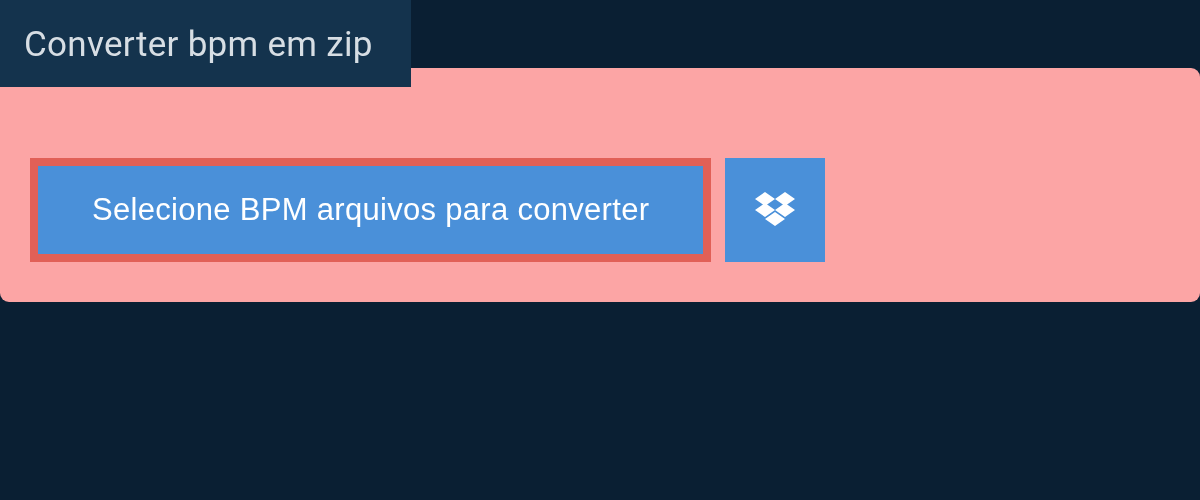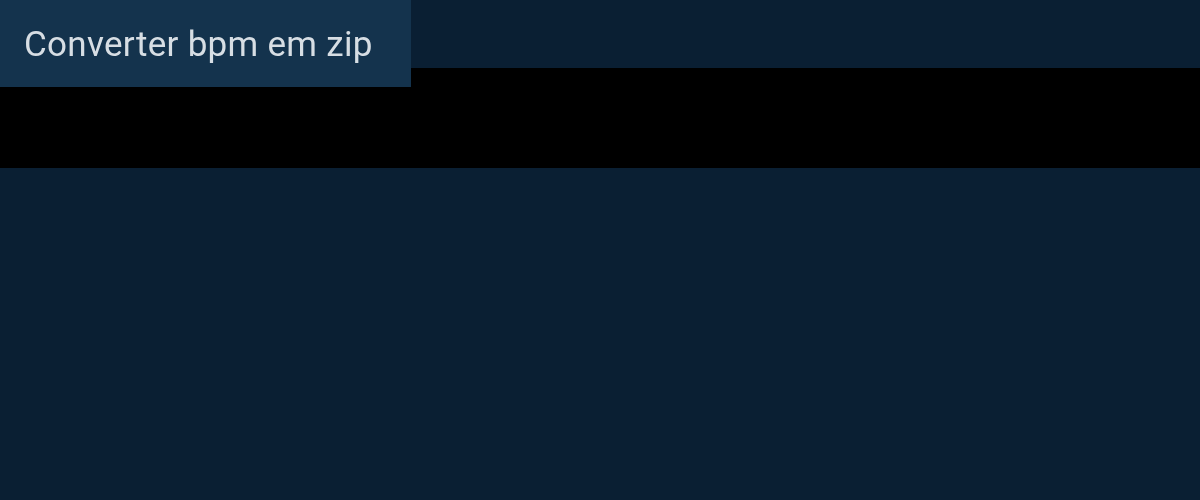--- a/index.html
+++ b/index.html
@@ -8,23 +8,24 @@
       box-sizing: border-box;
     }
     body {
       background-color: #0a1f33;
       font-family: -apple-system, BlinkMacSystemFont, "Segoe UI", Roboto, Helvetica, Arial, sans-serif;
       width: 1200px;
       height: 500px;
       overflow: hidden;
     }
     .inner-container {
-      background-color: #000000;
+      background-color: #fca5a5;
       margin-top: 68px;
       padding-bottom: 40px;
+      border-radius: 9px;
     }
     .tab-header {
       display: inline-block;
       background-color: #14334d;
       padding: 24px 38px 22px 24px;
       position: relative;
       top: -68px;
       margin-bottom: -68px;
     }
     .tab-title {
@@ -69,13 +70,23 @@
       fill: #ffffff;
     }
   </style>
 </head>
 <body>
 
 <div class="inner-container">
   <div class="tab-header">
     <h1 class="tab-title">Converter bpm em zip</h1>
   </div>
+  <div class="button-row">
+    <div class="select-button-wrapper">
+      <button class="select-button">Selecione BPM arquivos para converter</button>
+    </div>
+    <button class="dropbox-button">
+      <svg class="dropbox-icon" viewBox="0 0 40 36">
+        <path d="M10 0 L20 7 L10 14 L0 7 Z M30 0 L40 7 L30 14 L20 7 Z M0 18 L10 11 L20 18 L10 25 Z M20 18 L30 11 L40 18 L30 25 Z M10 27 L20 20 L30 27 L20 34 Z"></path>
+      </svg>
+    </button>
+  </div>
 </div>
 
 </body></html>

